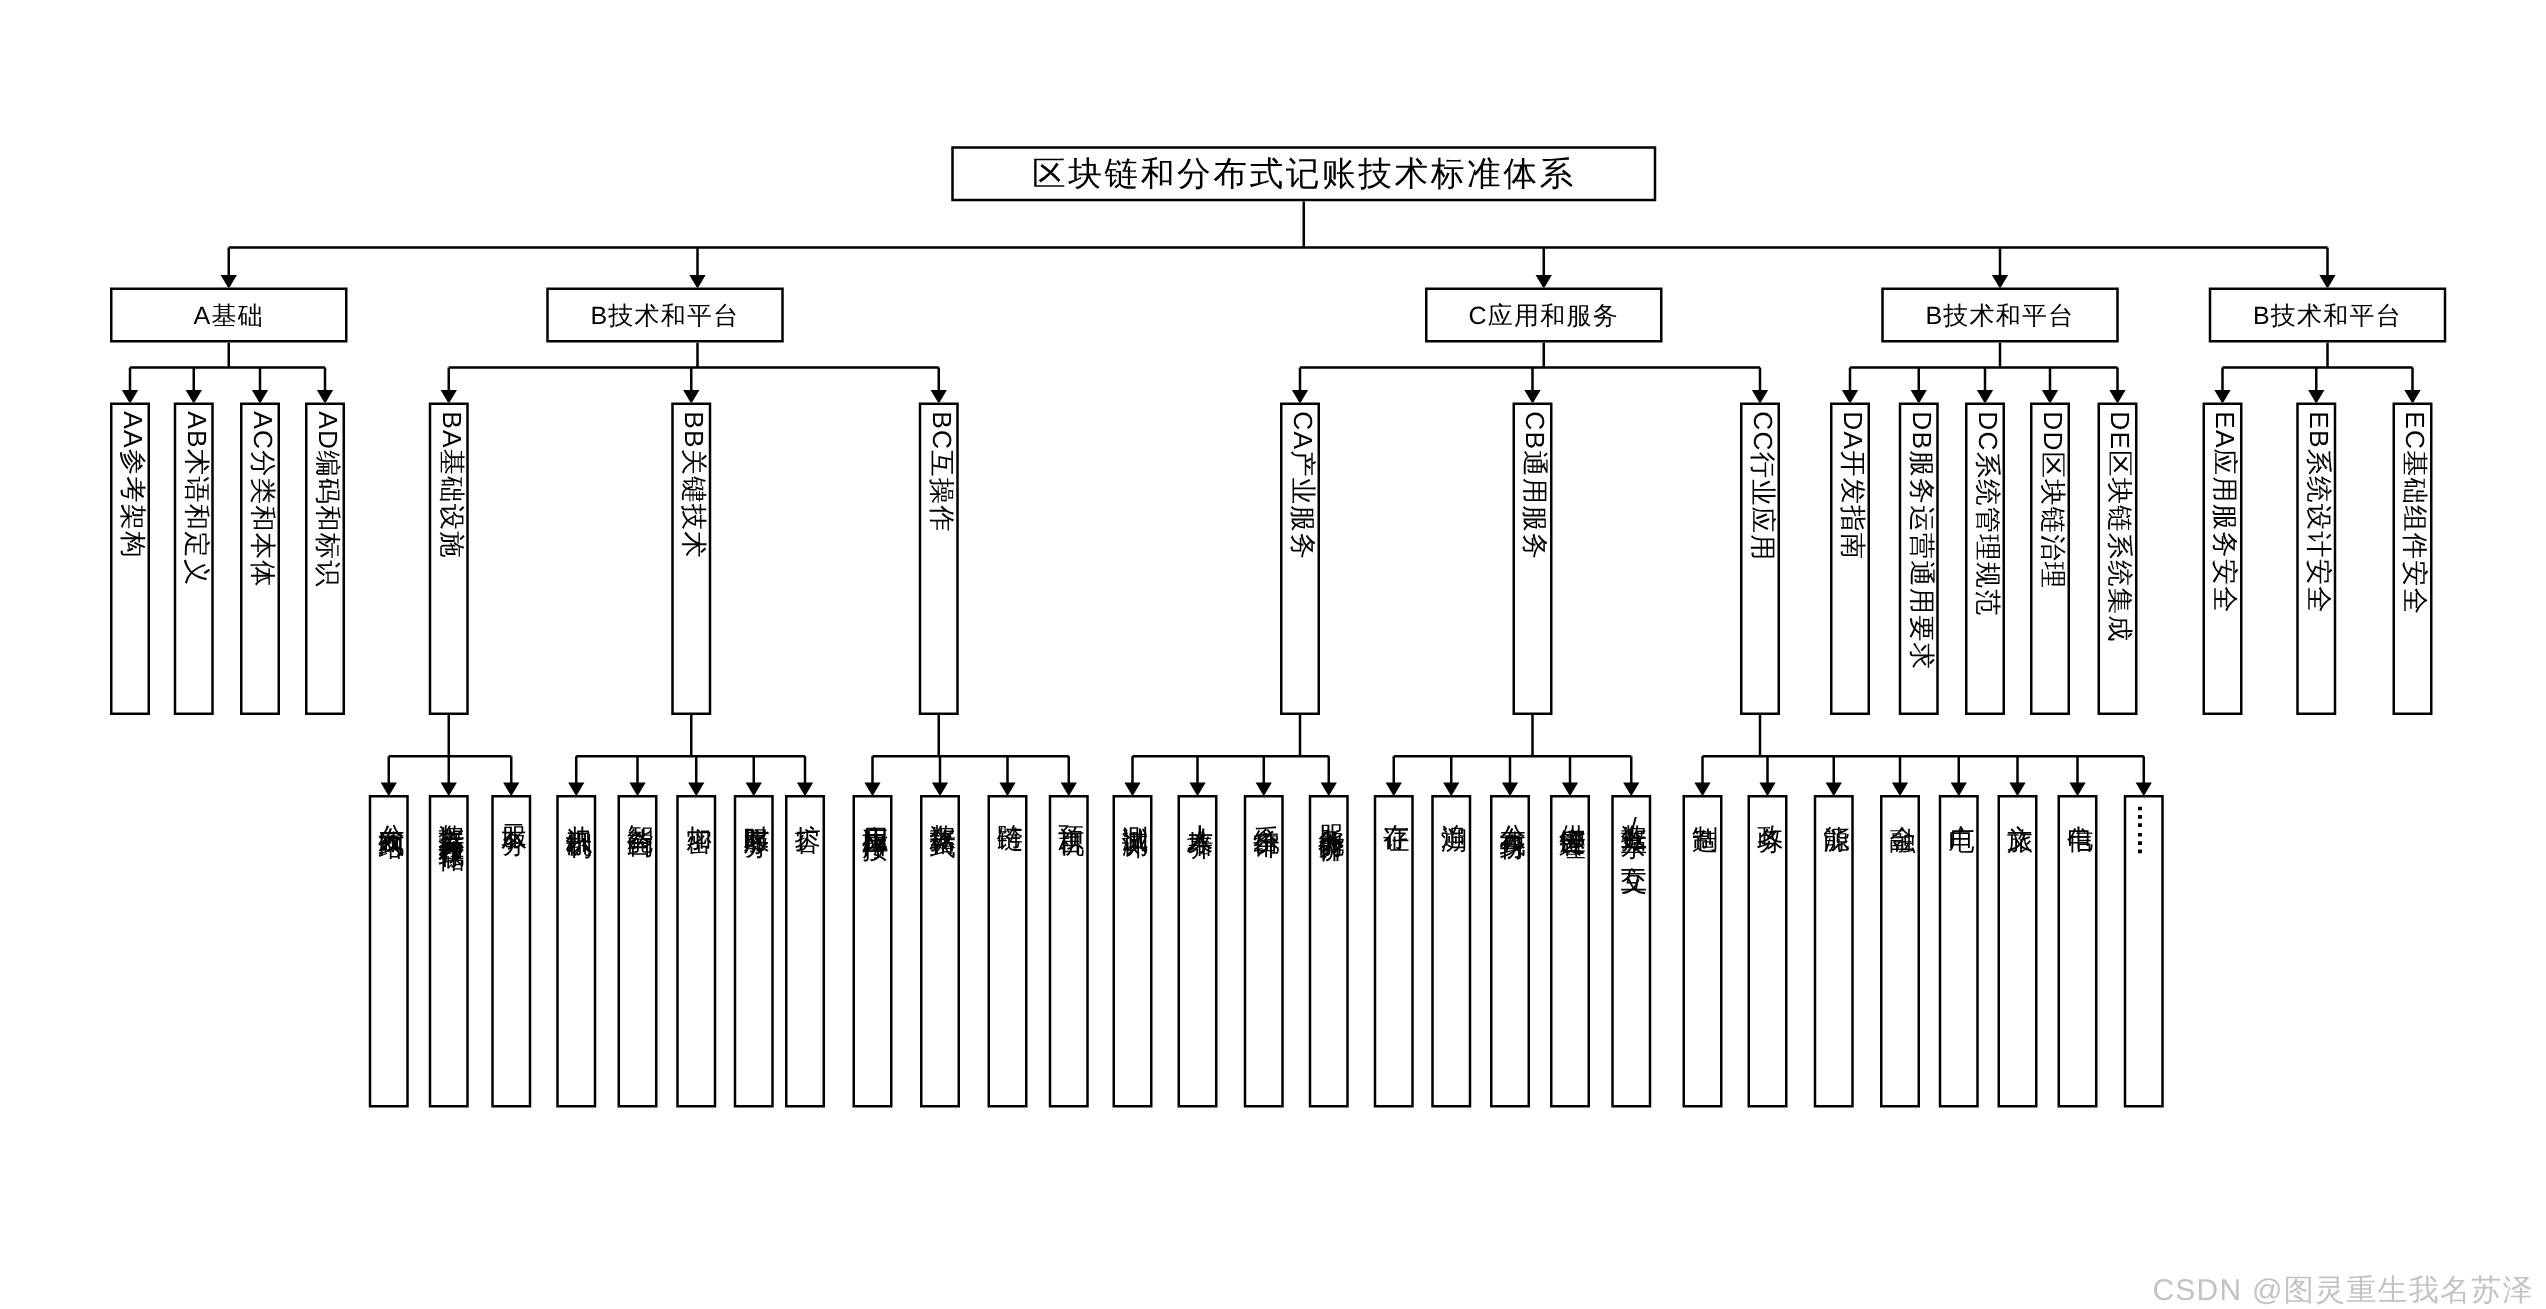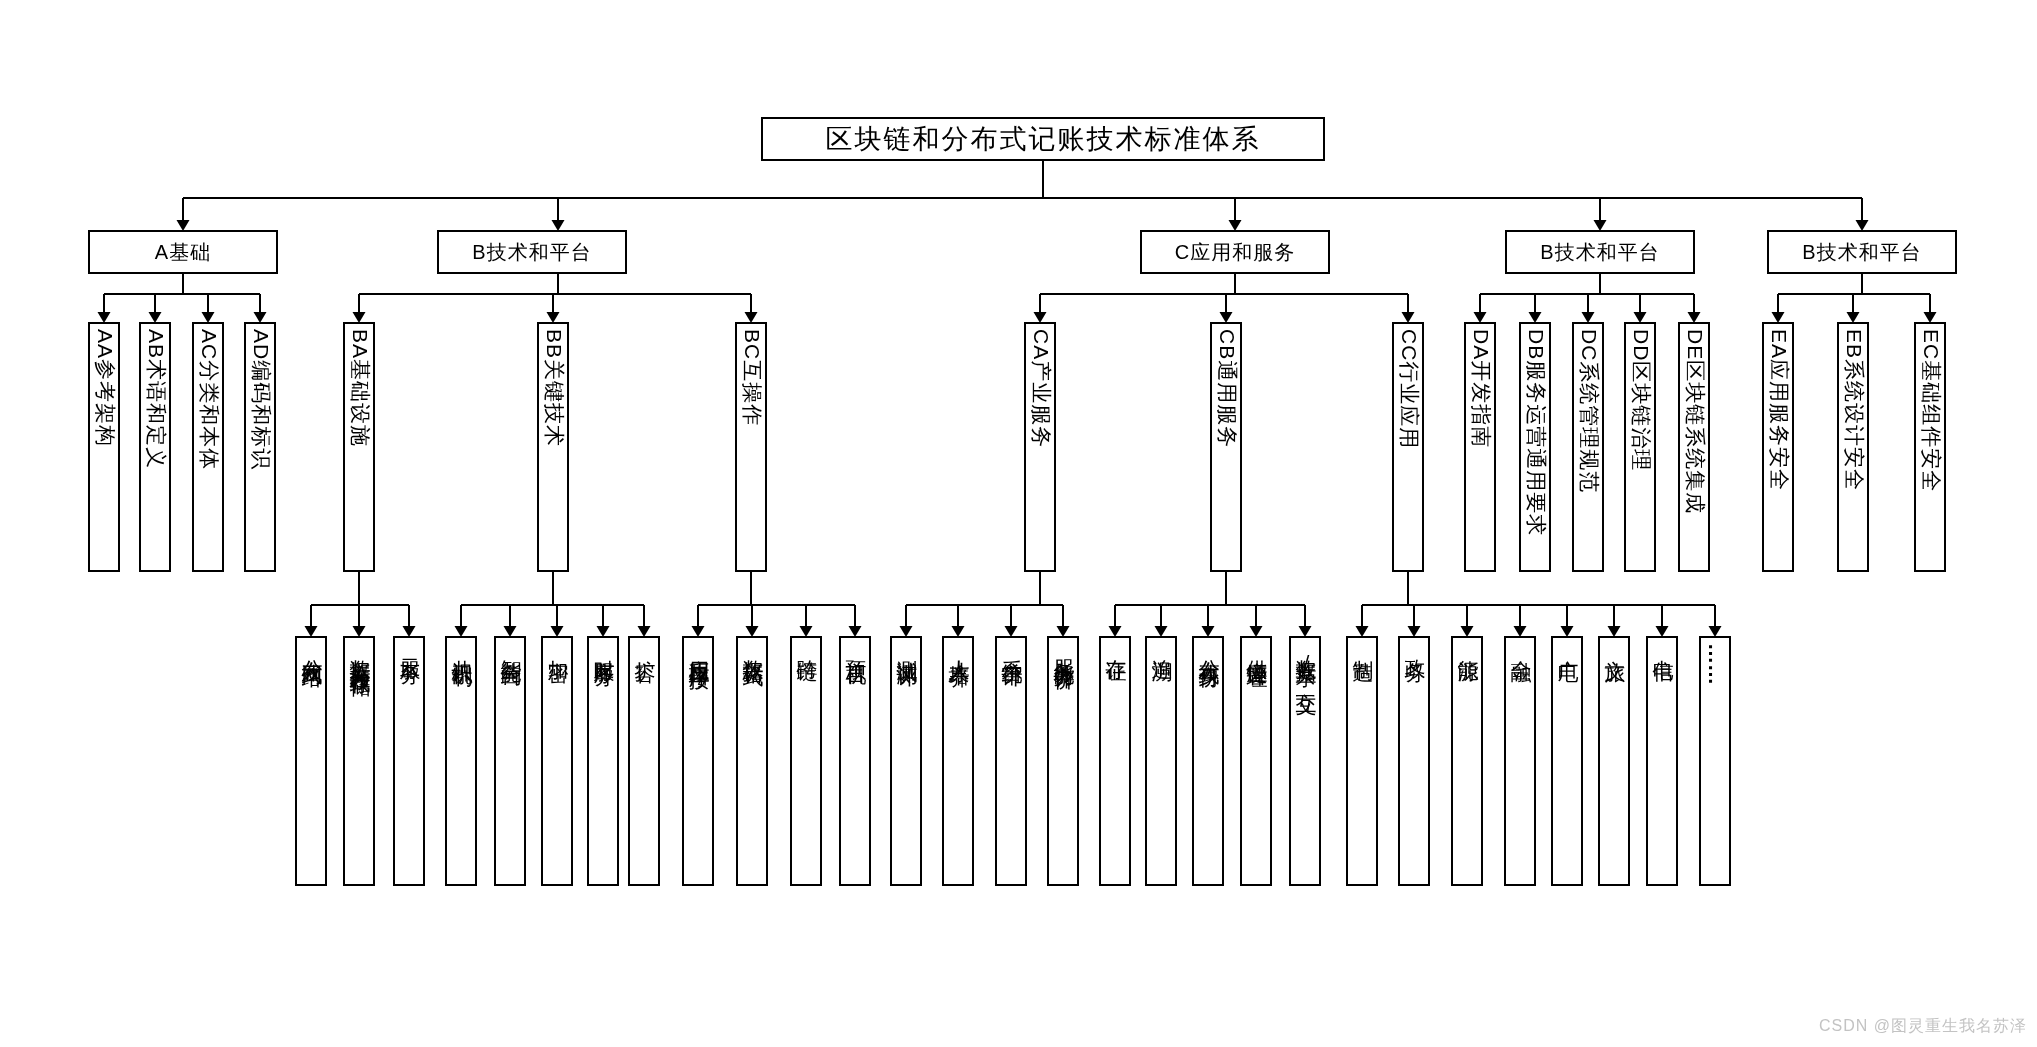--- a/index.html
+++ b/index.html
@@ -20,21 +20,21 @@
     padding-top:5px;overflow:hidden;
   }
   .sideways{text-orientation:sideways;letter-spacing:1px;}
   .upright{text-orientation:upright;letter-spacing:2px;}
   .dots{text-orientation:sideways;font-weight:bold;letter-spacing:0;}
   .caption{
     position:absolute;left:0;top:929px;width:100%;text-align:center;
     font-size:32px;font-weight:bold;letter-spacing:2px;color:#000;
   }
   .watermark{
-    position:absolute;right:10px;top:1016px;font-size:16px;color:#c3c3c3;
+    position:absolute;right:10px;top:1016px;font-size:24px;color:#c3c3c3;
     letter-spacing:1px;
   }
 </style>
 </head>
 <body>
 
 <div id="stage">
   <svg id="wires" viewBox="0 0 2037 1047" xmlns="http://www.w3.org/2000/svg">
       <path d="M1043,161 V198 M183,198 H1862 M183,198 V221 M183,274 V294 M104,294 H260 M104,294 V313 M155,294 V313 M208,294 V313 M260,294 V313 M558,198 V221 M558,274 V294 M359,294 H751 M359,294 V313 M359,572 V605 M311,605 H409 M311,605 V627 M359,605 V627 M409,605 V627 M553,294 V313 M553,572 V605 M461,605 H644 M461,605 V627 M510,605 V627 M557,605 V627 M603,605 V627 M644,605 V627 M751,294 V313 M751,572 V605 M698,605 H855 M698,605 V627 M752,605 V627 M806,605 V627 M855,605 V627 M1235,198 V221 M1235,274 V294 M1040,294 H1408 M1040,294 V313 M1040,572 V605 M906,605 H1063 M906,605 V627 M958,605 V627 M1011,605 V627 M1063,605 V627 M1226,294 V313 M1226,572 V605 M1115,605 H1305 M1115,605 V627 M1161,605 V627 M1208,605 V627 M1256,605 V627 M1305,605 V627 M1408,294 V313 M1408,572 V605 M1362,605 H1715 M1362,605 V627 M1414,605 V627 M1467,605 V627 M1520,605 V627 M1567,605 V627 M1614,605 V627 M1662,605 V627 M1715,605 V627 M1600,198 V221 M1600,274 V294 M1480,294 H1694 M1480,294 V313 M1535,294 V313 M1588,294 V313 M1640,294 V313 M1694,294 V313 M1862,198 V221 M1862,274 V294 M1778,294 H1930 M1778,294 V313 M1853,294 V313 M1930,294 V313" fill="none" stroke="#000000" stroke-width="2"></path>
       <polygon points="176.5,220 189.5,220 183,231" fill="#000000"></polygon>

